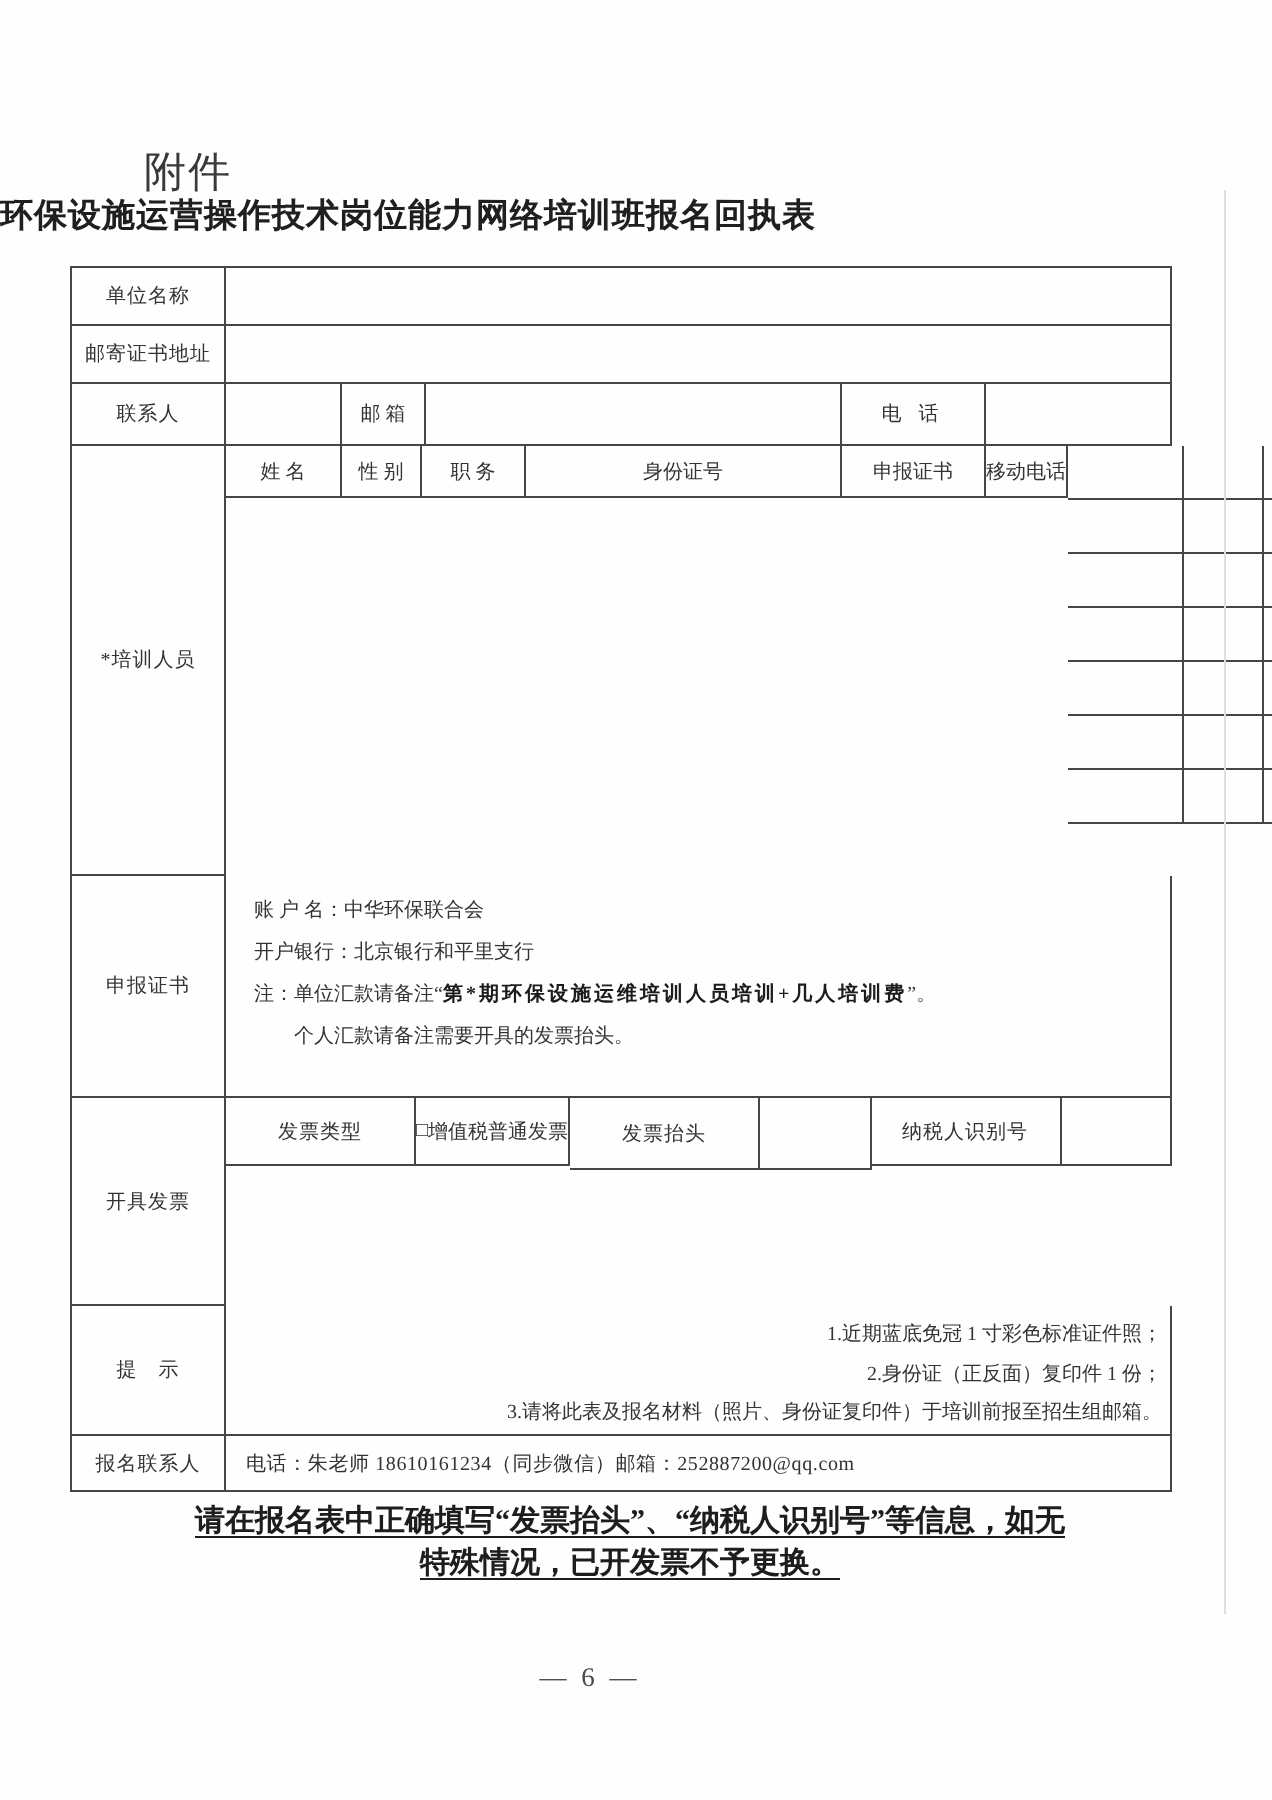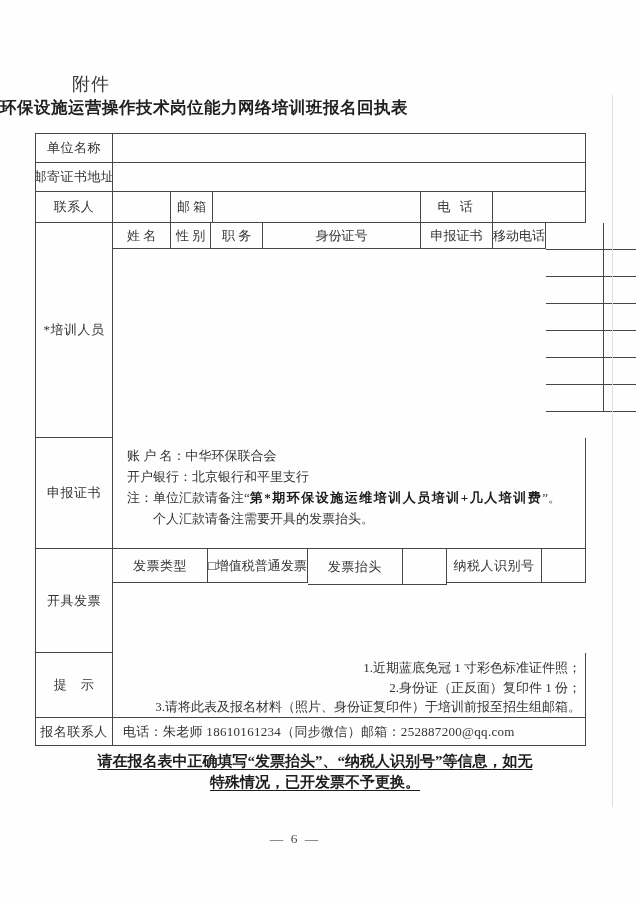--- a/index.html
+++ b/index.html
@@ -4,28 +4,28 @@
 <style>
   html,body{margin:0;padding:0;}
   body{
     width:636px;height:900px;position:relative;overflow:hidden;
     background:#ffffff;
     font-family:"Liberation Serif","DejaVu Serif",serif;
     color:#2a2a2a;
     -webkit-font-smoothing:antialiased;
   }
   .page{position:absolute;inset:0;background:#fefefe;}
-  .attachment{position:absolute;left:72px;top:72px;font-size:18px;letter-spacing:1px;color:#3a3a3a;}
+  .attachment{position:absolute;left:72px;top:72px;font-size:21px;letter-spacing:1px;color:#3a3a3a;}
   .doc-title{position:absolute;left:0;top:97px;width:590px;text-align:left;
     font-size:16.5px;font-weight:bold;color:#1f1f1f;letter-spacing:0.5px;}
 
   
   .tbl{position:absolute;left:35px;top:133px;width:550px;
     border-top:1px solid #464646;border-left:1px solid #464646;
-    font-size:13px;color:#333;}
+    font-size:10px;color:#333;}
   .row{display:flex;width:100%;}
   .cell{box-sizing:border-box;border-right:1px solid #464646;border-bottom:1px solid #464646;
     display:flex;align-items:center;justify-content:center;
     overflow:hidden;white-space:nowrap;}
   .cell.txt-left{justify-content:flex-start;}
   .lblcol{width:77px;flex:0 0 77px;text-align:center;letter-spacing:0.5px;}
   .grow{flex:1 1 auto;}
   .h29{height:29px}.h31{height:31px}.h26{height:26px}.h27{height:27px}
   .h215{height:215px}.h111{height:111px}.h34{height:34px}.h36{height:36px}
   .h104{height:104px}.h65{height:65px}.h28{height:28px}

